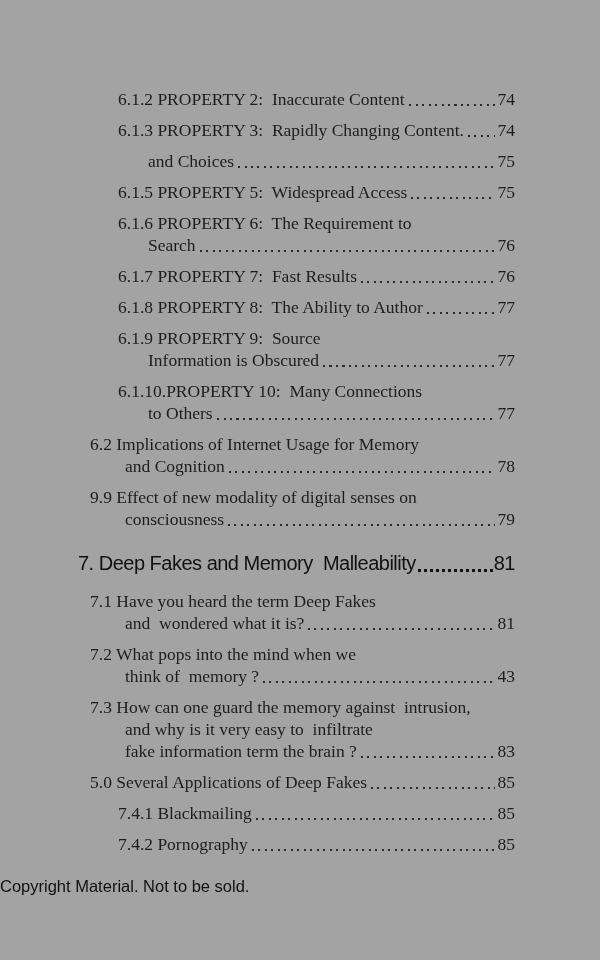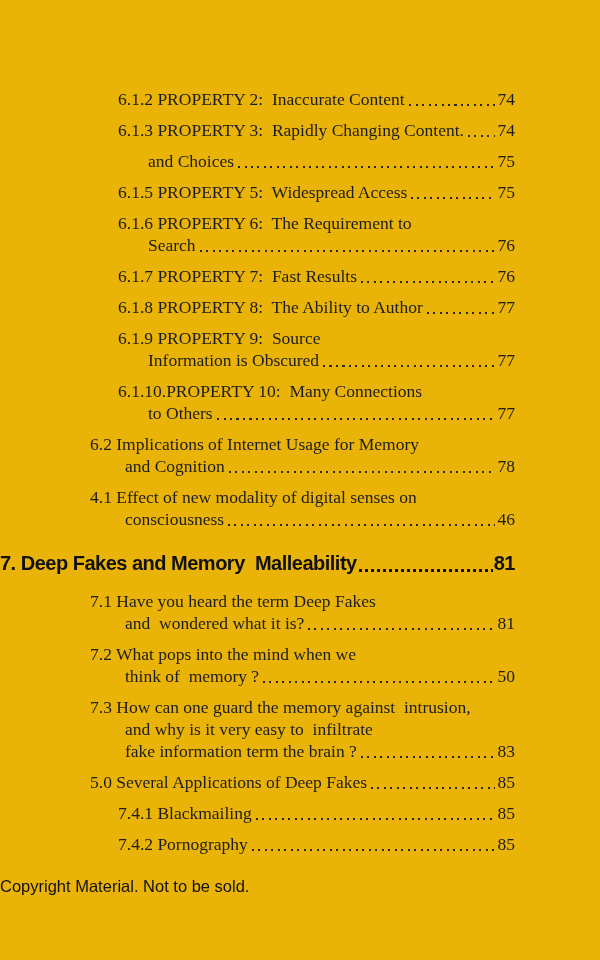--- a/index.html
+++ b/index.html
@@ -4,41 +4,42 @@
 <style>
   html, body {
     margin: 0;
     padding: 0;
     background: #ffffff;
   }
   .sheet {
     position: relative;
     width: 600px;
     height: 960px;
-    background: #eab308;
+    background: #a3a3a3;
     box-sizing: border-box;
     padding-top: 88px;
     overflow: hidden;
     font-family: "Liberation Serif", "DejaVu Serif", serif;
     color: #1d1d1d;
   }
   .toc {
     font-size: 17.5px;
     line-height: 22px;
   }
   .entry { margin-bottom: 9px; padding-right: 85px; }
   .entry.sub1 { padding-left: 90px; }
   .entry.sub1 .line.cont { padding-left: 35px; }
   .entry.sub2 { padding-left: 118px; }
   .entry.sub2 .line.cont { padding-left: 30px; text-align: right; }
   .entry.chapter {
+    padding-left: 78px;
     margin-top: 21px;
     margin-bottom: 14px;
     font-family: "Liberation Sans", "DejaVu Sans", sans-serif;
-    font-weight: 700;
+    font-weight: 400;
     font-size: 20px;
     letter-spacing: -0.5px;
     line-height: 25px;
     color: #111111;
   }
   .line { display: flex; align-items: baseline; }
   .txt { white-space: nowrap; }
   .leader {
     flex: 1 1 0;
     min-width: 0;
@@ -143,26 +144,26 @@
           <span class="txt">6.2 Implications of Internet Usage for Memory</span>
         </div>
         <div class="line cont">
           <span class="txt">and Cognition</span>
           <span class="leader"></span>
           <span class="pg">78</span>
         </div>
       </div>
       <div class="entry sub1">
         <div class="line">
-          <span class="txt">4.1 Effect of new modality of digital senses on</span>
+          <span class="txt">9.9 Effect of new modality of digital senses on</span>
         </div>
         <div class="line cont">
           <span class="txt">consciousness</span>
           <span class="leader"></span>
-          <span class="pg">46</span>
+          <span class="pg">79</span>
         </div>
       </div>
       <div class="entry chapter">
         <div class="line">
           <span class="txt">7. Deep Fakes and Memory&nbsp; Malleability</span>
           <span class="leader"></span>
           <span class="pg">81</span>
         </div>
       </div>
       <div class="entry sub1">
@@ -175,21 +176,21 @@
           <span class="pg">81</span>
         </div>
       </div>
       <div class="entry sub1">
         <div class="line">
           <span class="txt">7.2 What pops into the mind when we</span>
         </div>
         <div class="line cont">
           <span class="txt">think of&nbsp; memory ?</span>
           <span class="leader"></span>
-          <span class="pg">50</span>
+          <span class="pg">43</span>
         </div>
       </div>
       <div class="entry sub1">
         <div class="line">
           <span class="txt">7.3 How can one guard the memory against&nbsp; intrusion,</span>
         </div>
         <div class="line cont">
           <span class="txt">and why is it very easy to&nbsp; infiltrate</span>
         </div>
         <div class="line cont">

